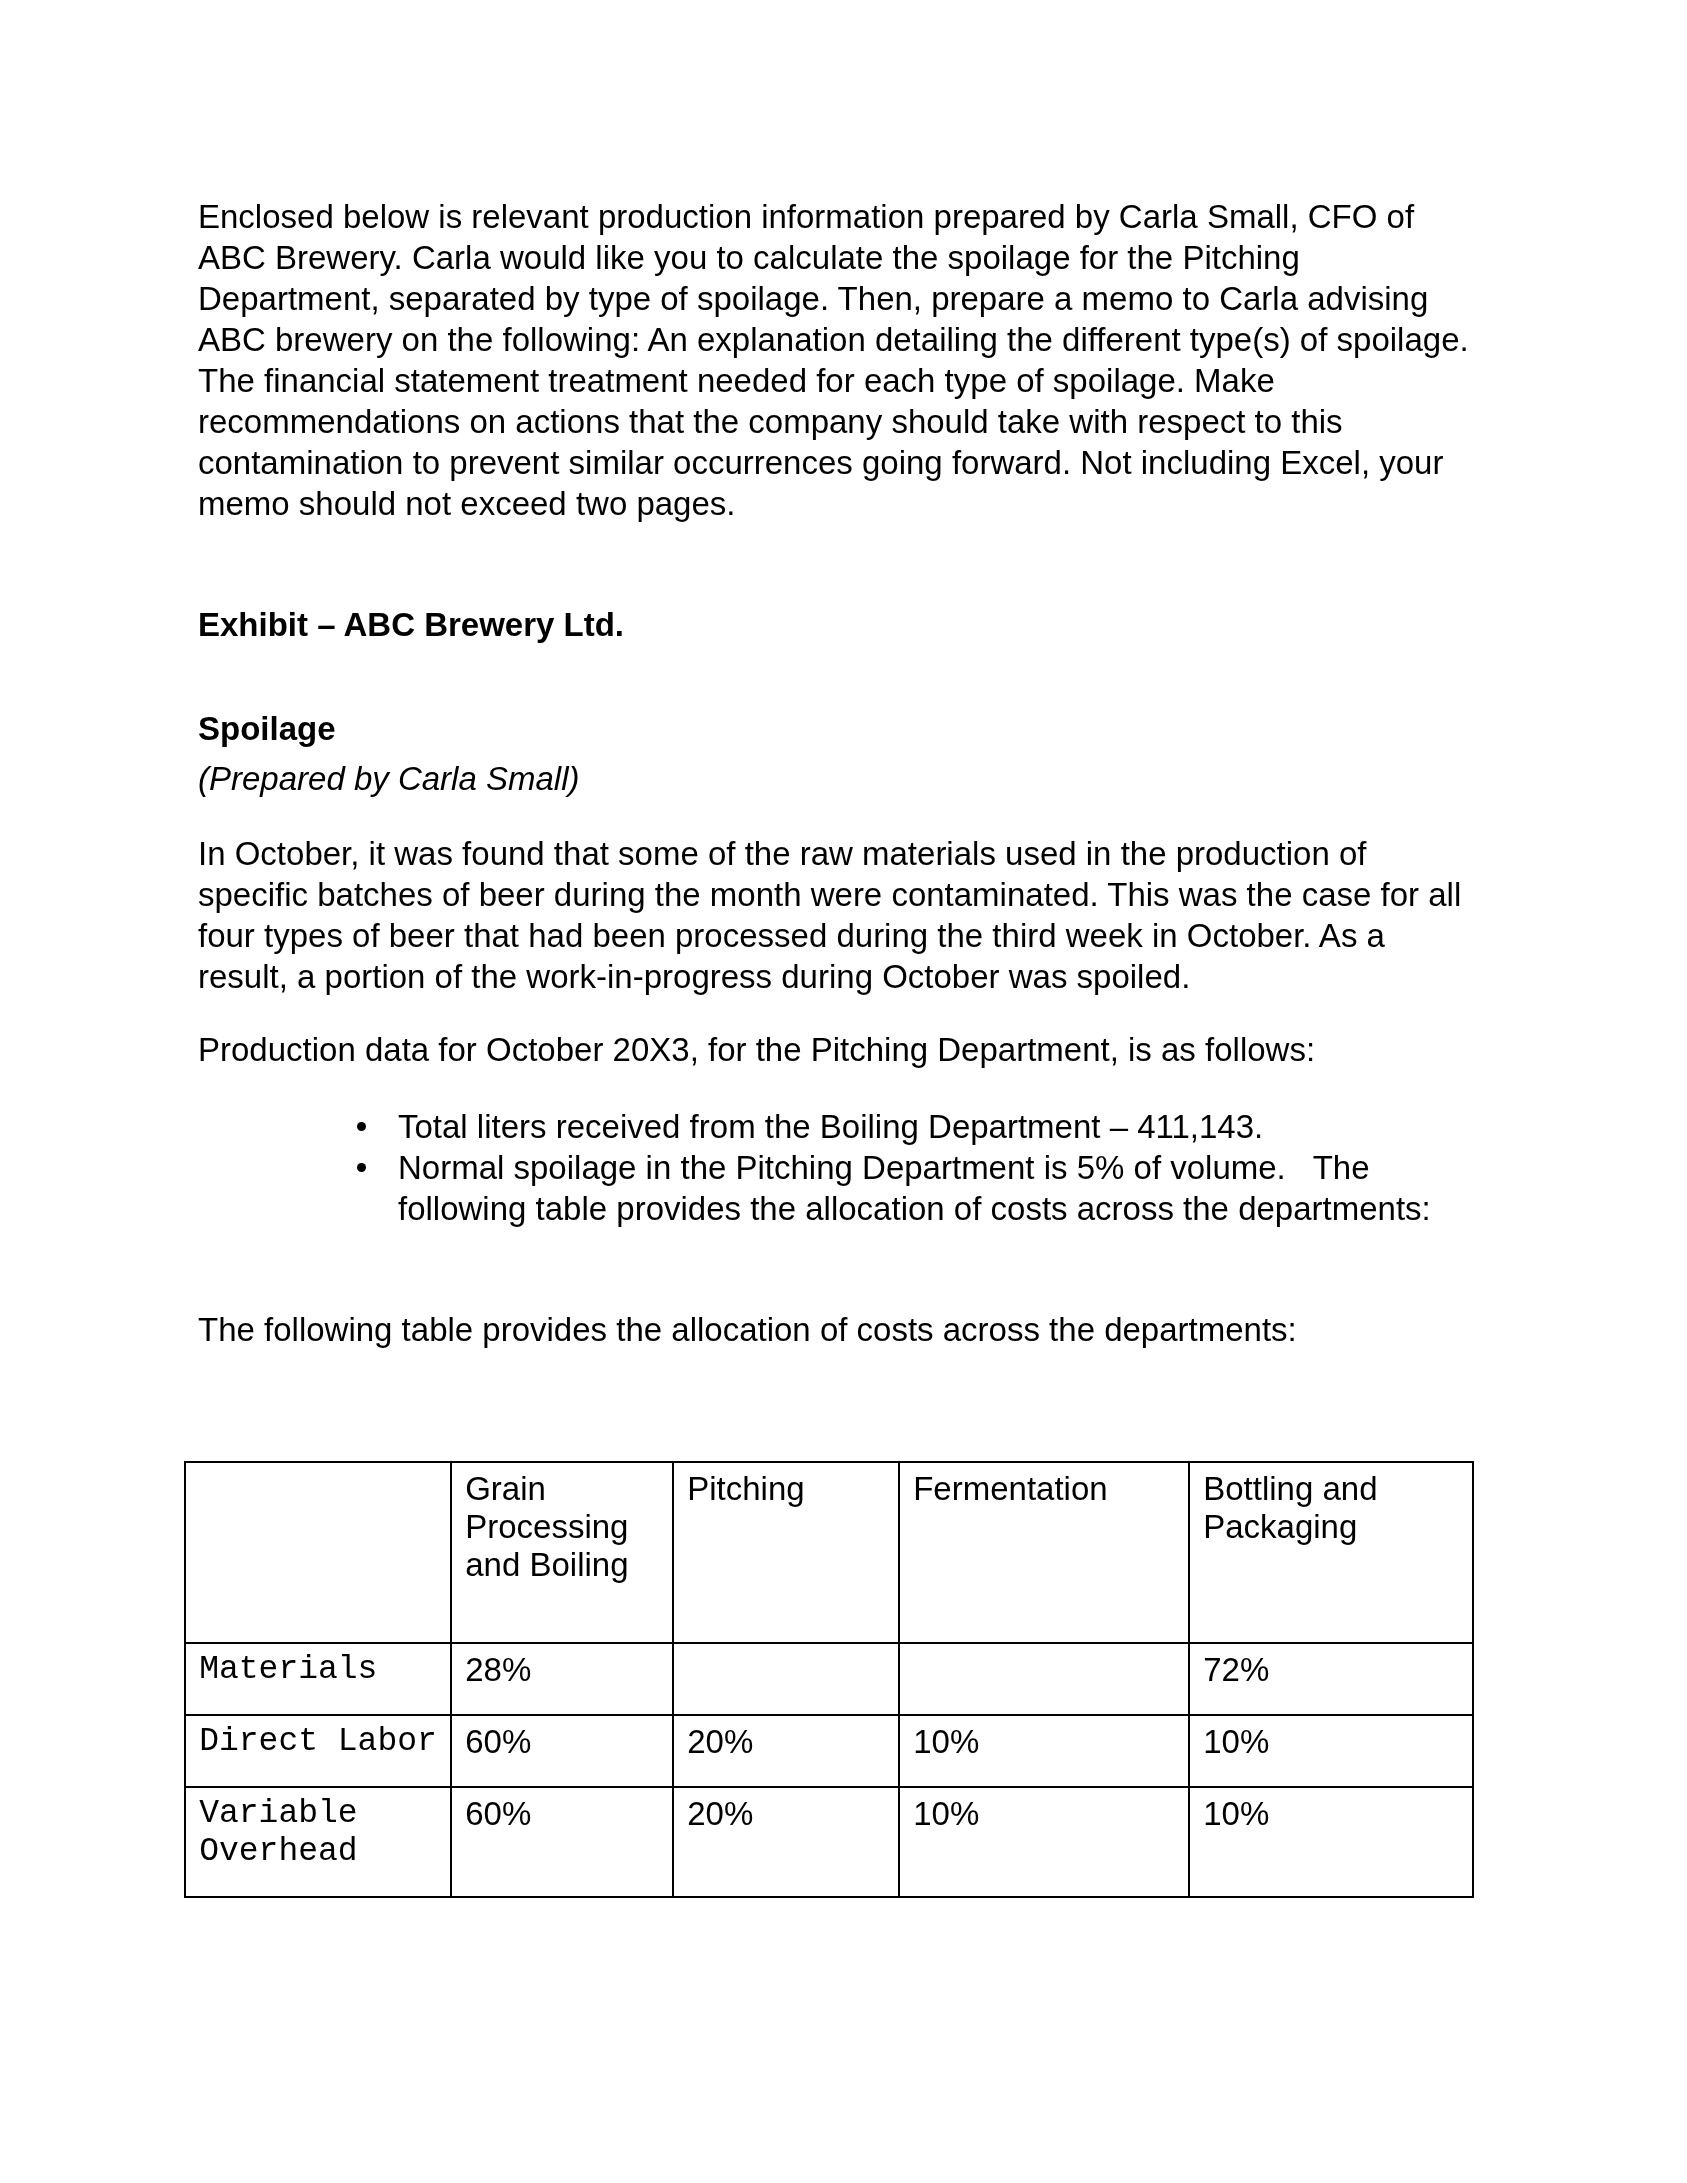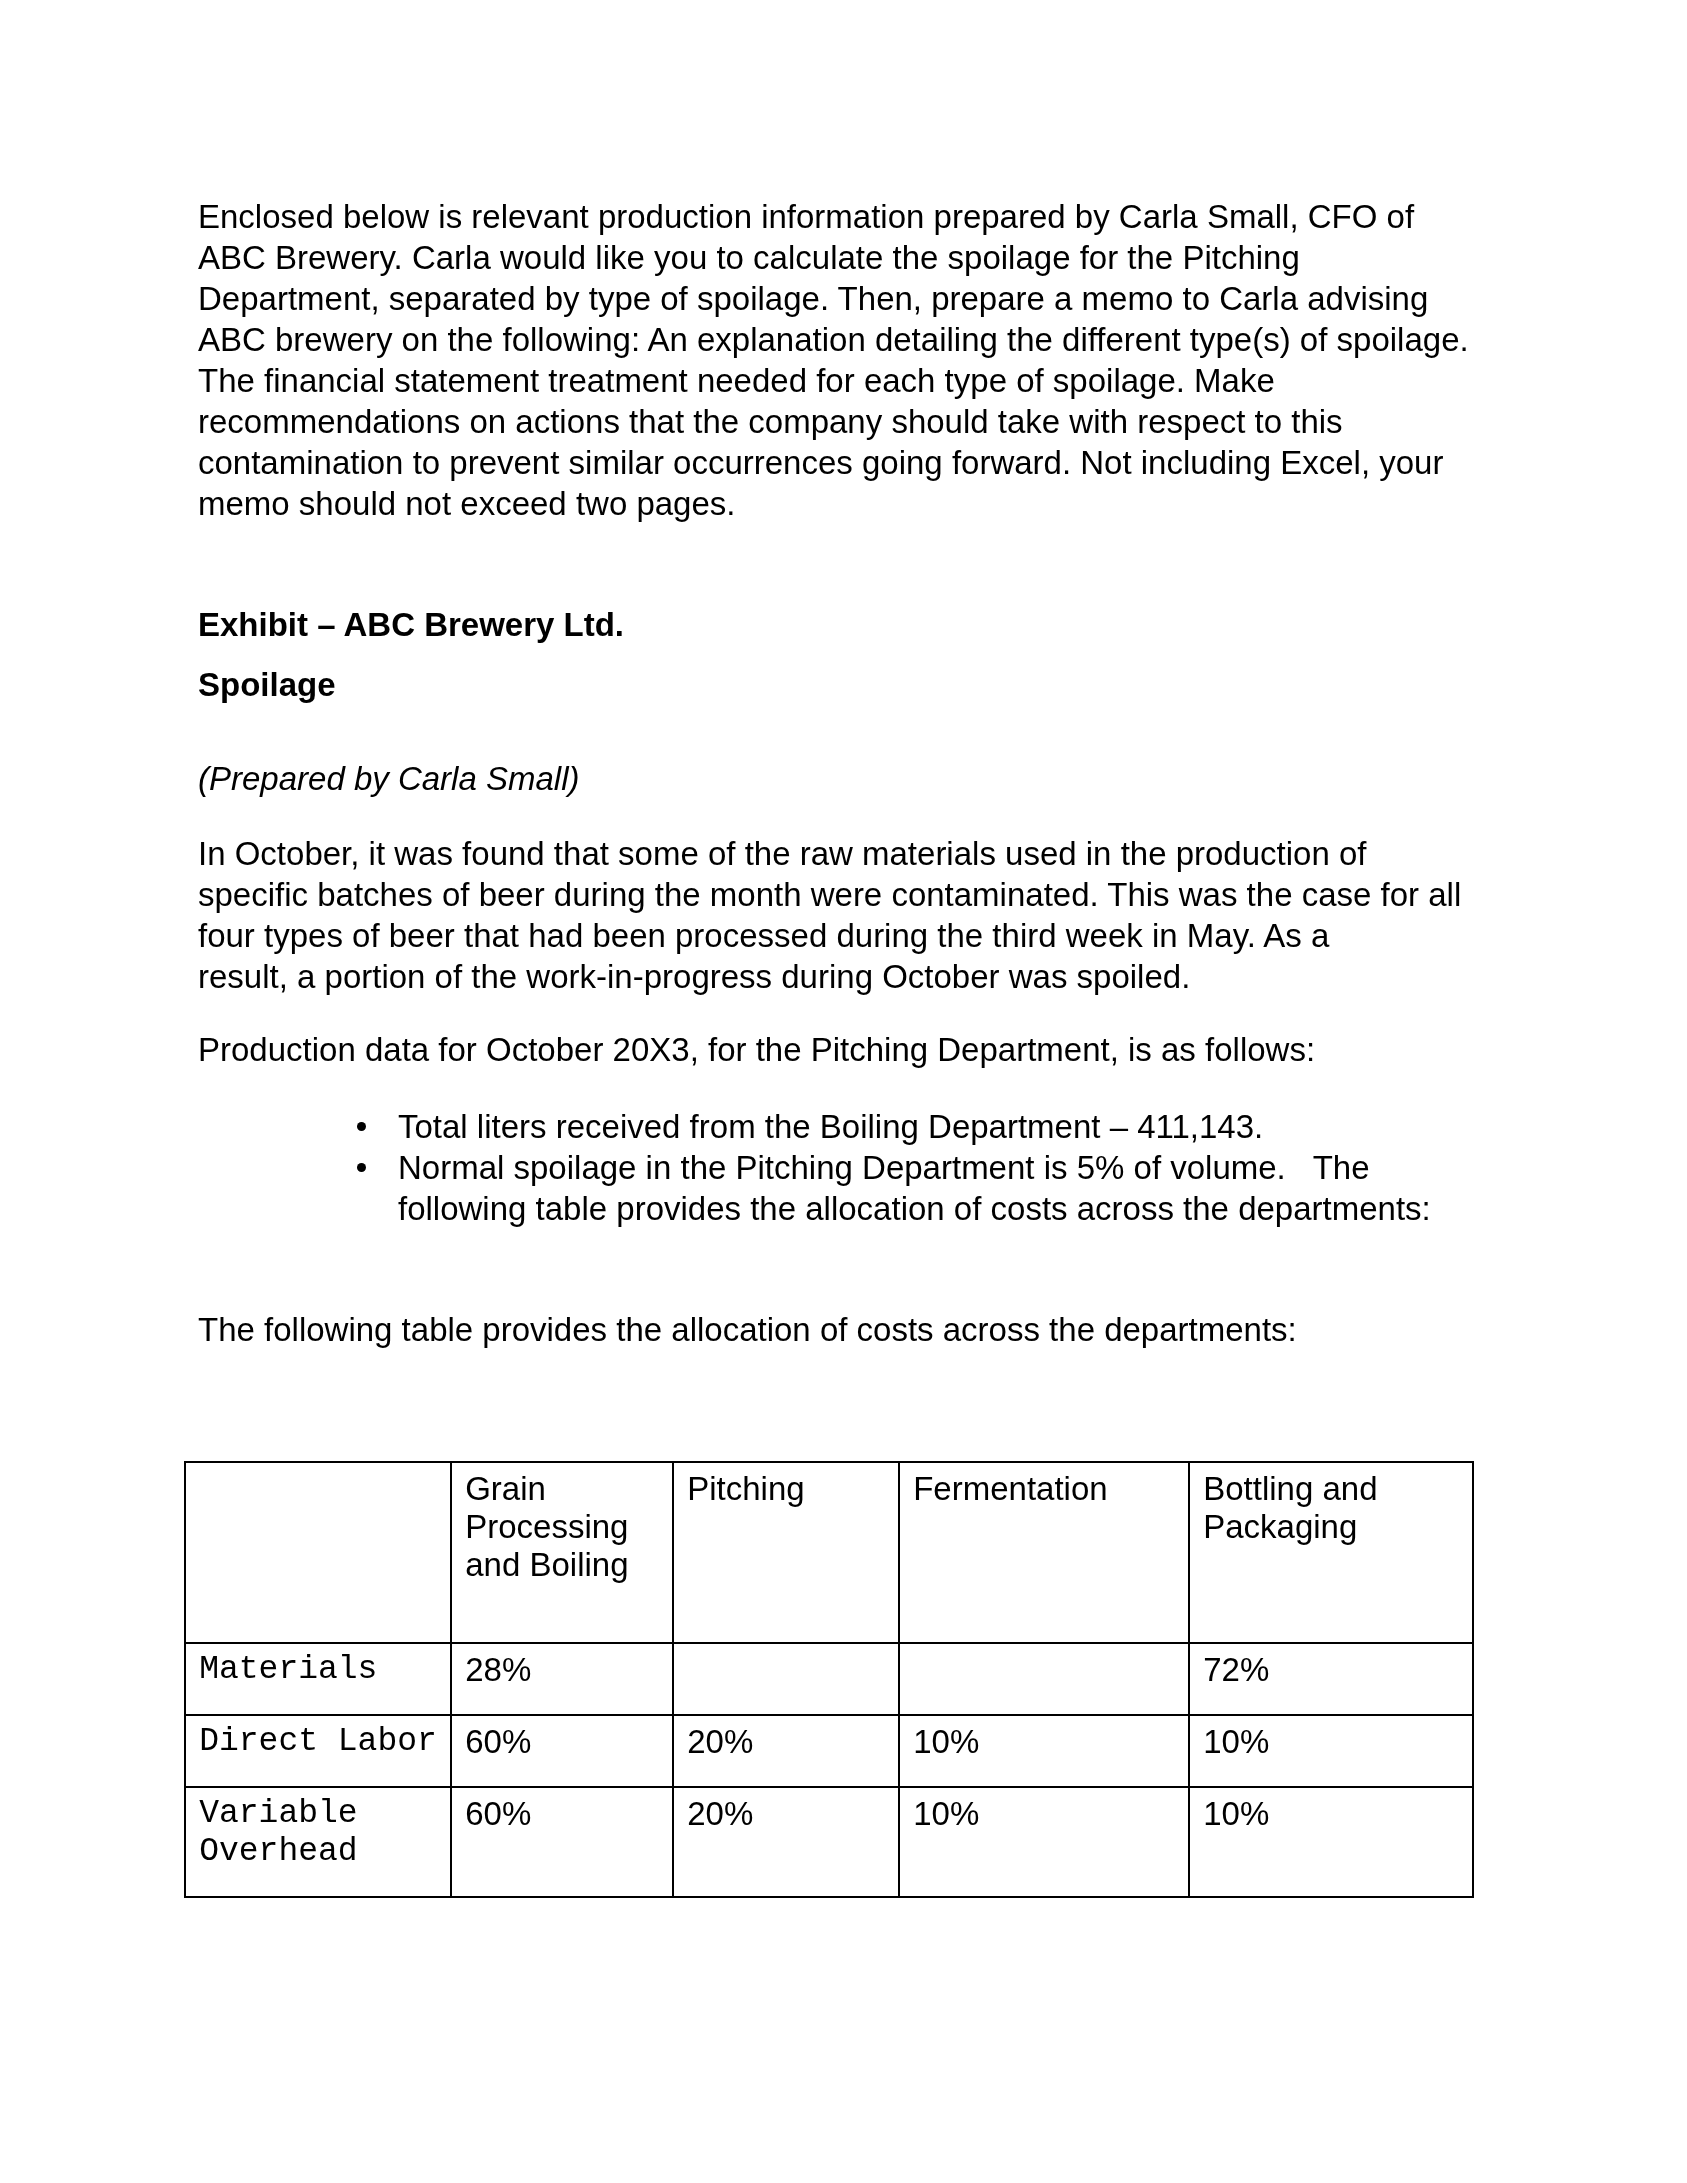--- a/index.html
+++ b/index.html
@@ -29,27 +29,27 @@
   <span class="line">ABC Brewery. Carla would like you to calculate the spoilage for the Pitching</span>
   <span class="line">Department, separated by type of spoilage. Then, prepare a memo to Carla advising</span>
   <span class="line">ABC brewery on the following: An explanation detailing the different type(s) of spoilage.</span>
   <span class="line">The financial statement treatment needed for each type of spoilage. Make</span>
   <span class="line">recommendations on actions that the company should take with respect to this</span>
   <span class="line">contamination to prevent similar occurrences going forward. Not including Excel, your</span>
   <span class="line">memo should not exceed two pages.</span>
 </p>
 
 <div class="abs heading" style="top:604px;">Exhibit – ABC Brewery Ltd.</div>
-<div class="abs heading" style="top:664px;text-align:right;">Spoilage</div>
+<div class="abs heading" style="top:708px;text-align:right;">Spoilage</div>
 <div class="abs italic" style="top:758px;">(Prepared by Carla Small)</div>
 
 <p class="abs para" style="top:833px;">
   <span class="line">In October, it was found that some of the raw materials used in the production of</span>
   <span class="line">specific batches of beer during the month were contaminated. This was the case for all</span>
-  <span class="line">four types of beer that had been processed during the third week in May. As a</span>
+  <span class="line">four types of beer that had been processed during the third week in October. As a</span>
   <span class="line">result, a portion of the work-in-progress during October was spoiled.</span>
 </p>
 
 <div class="abs para" style="top:1029px;">Production data for October 20X3, for the Pitching Department, is as follows:</div>
 
 <ul class="abs bullets">
   <li>
     <span class="dot"></span>
     <span>Total liters received from the Boiling Department – 411,143.</span>
   </li>

